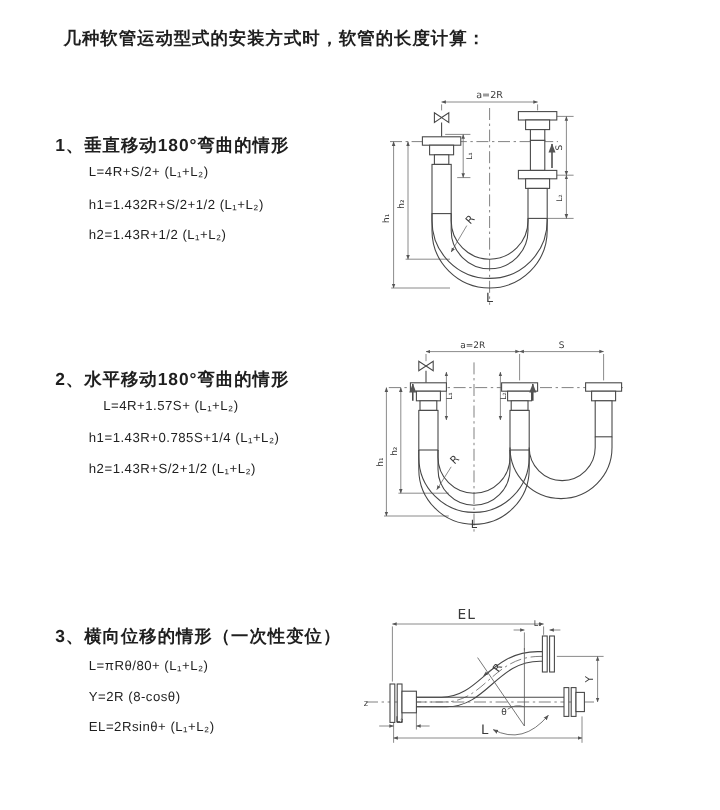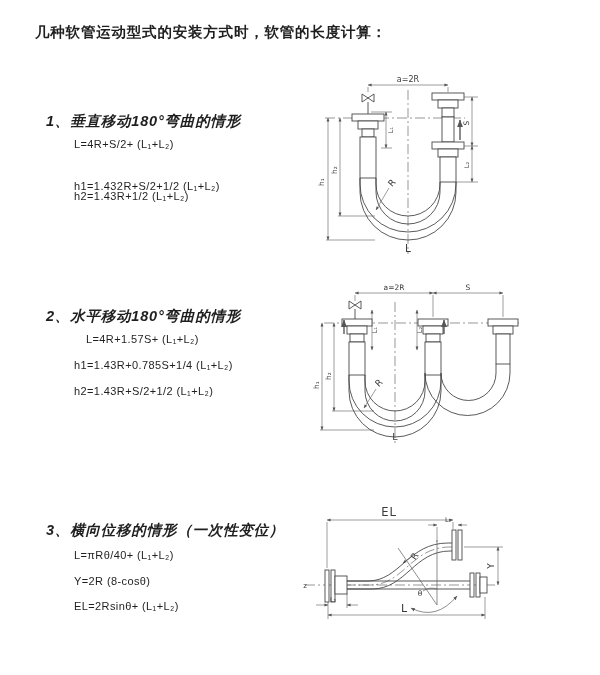--- a/index.html
+++ b/index.html
@@ -1,50 +1,50 @@
 <!DOCTYPE html>
 <html><head>
 <meta charset="utf-8">
 <style>
   html,body{margin:0;padding:0;}
   body{
     width:600px;height:675px;background:#ffffff;position:relative;overflow:hidden;
     font-family:"Liberation Sans","DejaVu Sans",sans-serif;color:#1f1f1f;
   }
   .abs{position:absolute;white-space:nowrap;}
-  .title{font-size:14.5px;font-weight:600;letter-spacing:0.8px;}
-  .heading{font-size:14.5px;font-weight:600;letter-spacing:0.8px;font-style:italic;}
+  .title{font-size:14.5px;font-weight:600;letter-spacing:0.8px;margin-left:18px;}
+  .heading{font-size:14.5px;font-weight:600;letter-spacing:0.8px;}
   .formula{font-size:11px;font-weight:400;letter-spacing:0.4px;}
   .diagram{position:absolute;}
   svg{display:block;}
   svg text{font-family:"DejaVu Sans","Liberation Sans",sans-serif;fill:#3a3a3a;}
   .dim{stroke:#5d5d5d;stroke-width:0.6;fill:none;}
   .cl{stroke:#6a6a6a;stroke-width:0.7;fill:none;stroke-dasharray:10 3 2 3;}
   .pipe{stroke:#474747;stroke-width:0.9;fill:#ffffff;}
   .hose{stroke:#474747;stroke-width:0.9;fill:none;}
   .flow{stroke:#3d3d3d;stroke-width:1.2;fill:none;}
   .cons{stroke:#5d5d5d;stroke-width:0.7;fill:none;}
 </style>
 </head>
 <body>
 
 <div class="abs title" style="left:35px;top:23px">几种软管运动型式的安装方式时，软管的长度计算：</div>
 
 <div class="abs heading" style="left:46px;top:112px">1、垂直移动180°弯曲的情形</div>
 <div class="abs formula" style="left:74px;top:138px">L=4R+S/2+ (L₁+L₂)</div>
-<div class="abs formula" style="left:74px;top:180px">h1=1.432R+S/2+1/2 (L₁+L₂)</div>
+<div class="abs formula" style="left:74px;top:165px">h1=1.432R+S/2+1/2 (L₁+L₂)</div>
 <div class="abs formula" style="left:74px;top:190px">h2=1.43R+1/2 (L₁+L₂)</div>
 
 <div class="abs heading" style="left:46px;top:307px">2、水平移动180°弯曲的情形</div>
 <div class="abs formula" style="left:86px;top:333px">L=4R+1.57S+ (L₁+L₂)</div>
 <div class="abs formula" style="left:74px;top:359px">h1=1.43R+0.785S+1/4 (L₁+L₂)</div>
 <div class="abs formula" style="left:74px;top:385px">h2=1.43R+S/2+1/2 (L₁+L₂)</div>
 
 <div class="abs heading" style="left:46px;top:521px">3、横向位移的情形（一次性变位）</div>
-<div class="abs formula" style="left:74px;top:549px">L=πRθ/40+ (L₁+L₂)</div>
+<div class="abs formula" style="left:74px;top:549px">L=πRθ/80+ (L₁+L₂)</div>
 <div class="abs formula" style="left:74px;top:575px">Y=2R (8-cosθ)</div>
 <div class="abs formula" style="left:74px;top:600px">EL=2Rsinθ+ (L₁+L₂)</div>
 
 <div class="diagram" style="left:313px;top:66px">
 <svg width="287" height="200" viewBox="0 0 287 200">
   <defs>
     <pattern id="hat1" width="4" height="4" patternUnits="userSpaceOnUse">
       <path d="M0,0 L4,4 M4,0 L0,4" stroke="#8a8a8a" stroke-width="0.5"></path>
     </pattern>
     <marker id="ar1" viewBox="0 0 10 10" refX="8.5" refY="5" markerWidth="7" markerHeight="7" orient="auto-start-reverse">

